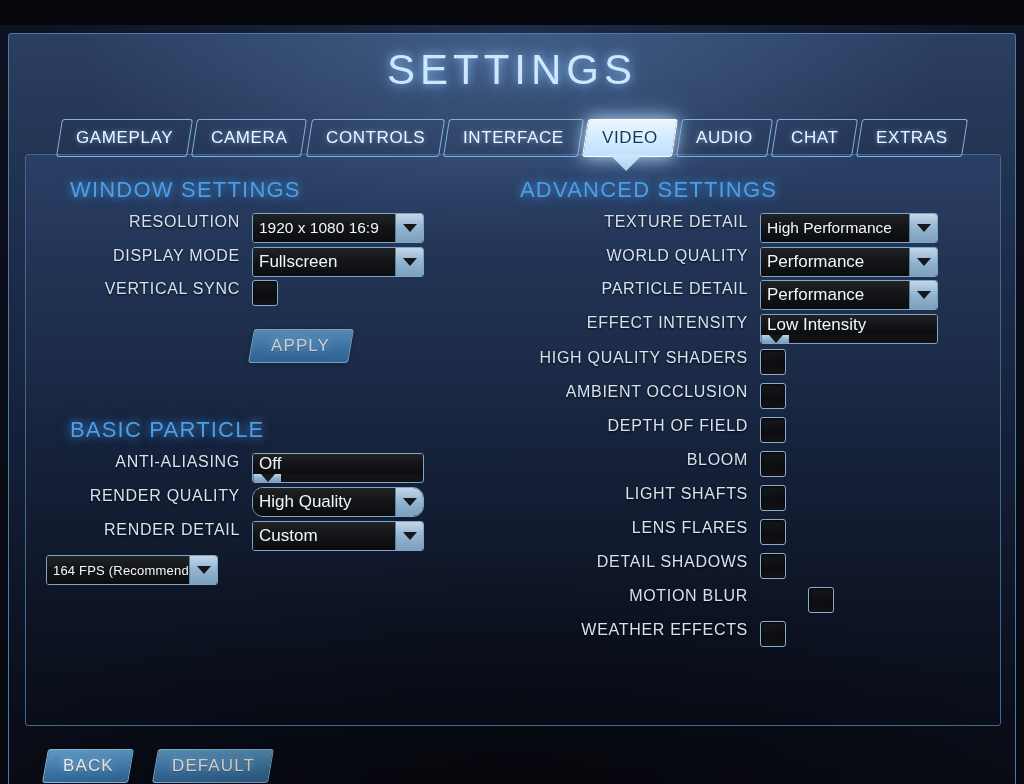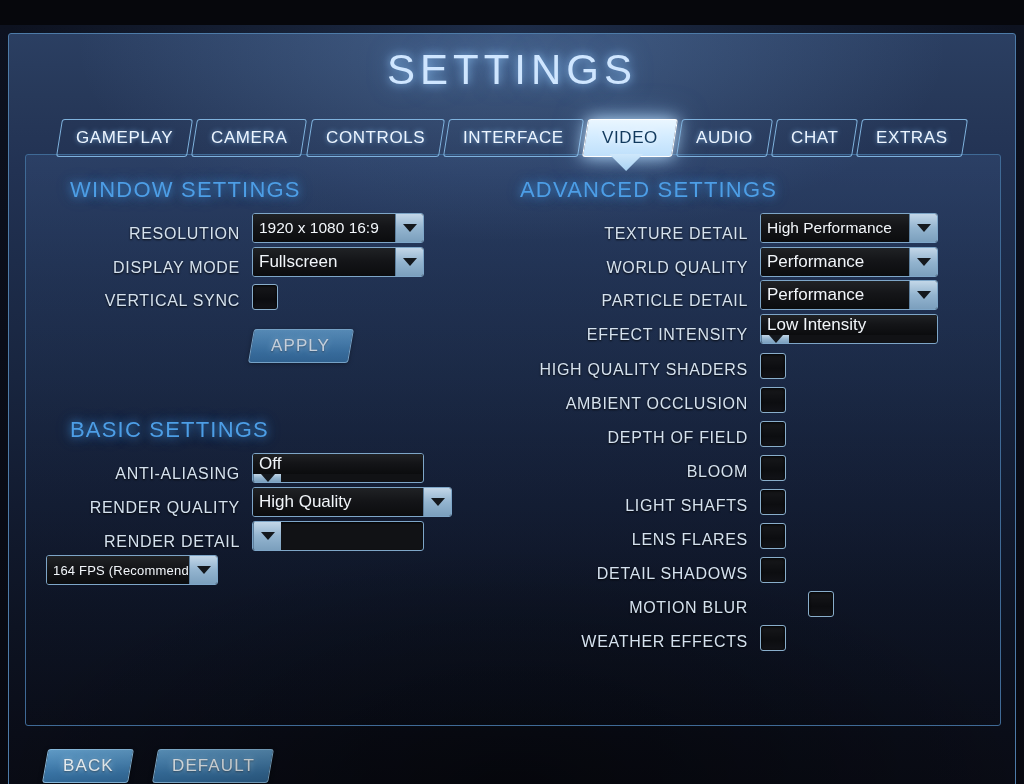--- a/index.html
+++ b/index.html
@@ -154,21 +154,21 @@
     color: #4d9ee6;
     text-shadow: 0 0 8px rgba(70,155,230,0.8), 0 0 16px rgba(50,130,210,0.45);
     font-stretch: condensed;
     white-space: nowrap;
   }
 
   
   .row {
     position: absolute;
     display: flex;
-    align-items: flex-end;
+    align-items: flex-start;
     height: 30px;
   }
   .row .label {
     font-size: 16px;
     letter-spacing: 0.7px;
     color: #d5e2ef;
     text-align: right;
     text-shadow: 0 1px 2px rgba(0,0,0,0.85);
     white-space: nowrap;
     padding-right: 12px;
@@ -304,42 +304,43 @@
               <div class="value">Fullscreen</div>
               <div class="arrow">
                 <i></i>
               </div>
             </div>
           </div>
           <div class="row" style="left: 60px; top: 125px;">
             <div class="label" style="width: 166px;">VERTICAL SYNC</div>
             <div class="checkbox"></div>
           </div>
-          <div class="section-title" style="left: 44px; top: 262px;">BASIC SETTINGS</div>
+          <div class="section-title" style="left: 44px; top: 262px;">BASIC PARTICLE</div>
           <div class="row" style="left: 20px; top: 298px;">
             <div class="label" style="width: 206px;">ANTI-ALIASING</div>
             <div class="dropdown" style="width: 172px; flex-direction: column;">
               <div class="value">Off</div>
               <div class="arrow">
                 <i></i>
               </div>
             </div>
           </div>
           <div class="row" style="left: 20px; top: 332px;">
             <div class="label" style="width: 206px;">RENDER QUALITY</div>
-            <div class="dropdown" style="width: 200px;">
+            <div class="dropdown" style="width: 172px; border-radius: 11px;">
               <div class="value">High Quality</div>
               <div class="arrow">
                 <i></i>
               </div>
             </div>
           </div>
           <div class="row" style="left: 20px; top: 366px;">
             <div class="label" style="width: 206px;">RENDER DETAIL</div>
             <div class="dropdown" style="width: 172px;">
+              <div class="value">Custom</div>
               <div class="arrow">
                 <i></i>
               </div>
             </div>
           </div>
           <div class="row" style="left: 20px; top: 400px;">
             <div class="dropdown small" style="width: 172px;">
               <div class="value">164  FPS (Recommended)</div>
               <div class="arrow">
                 <i></i>

